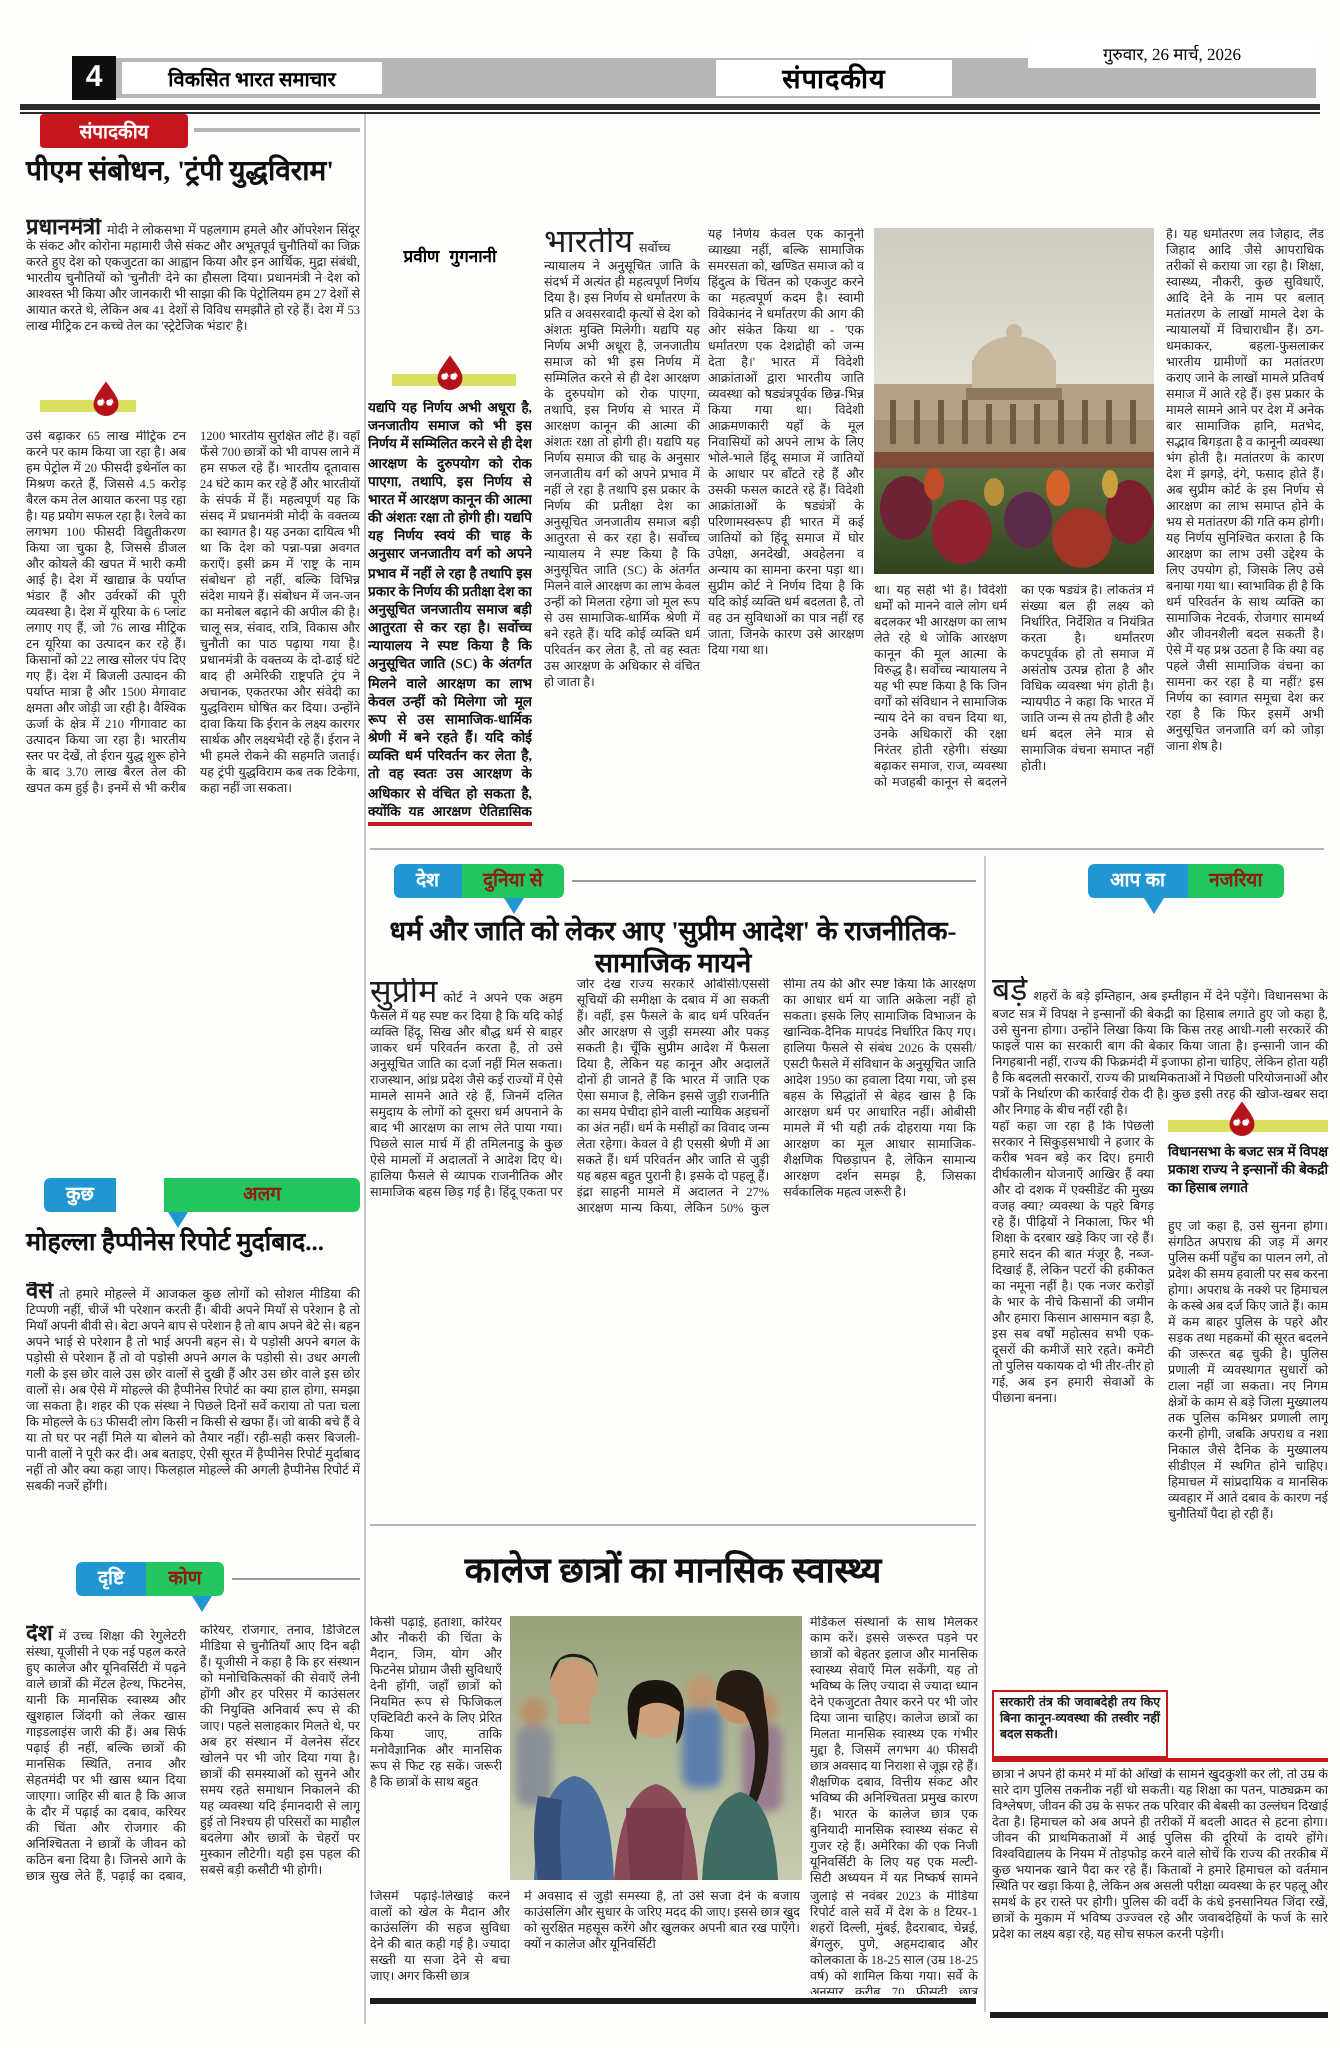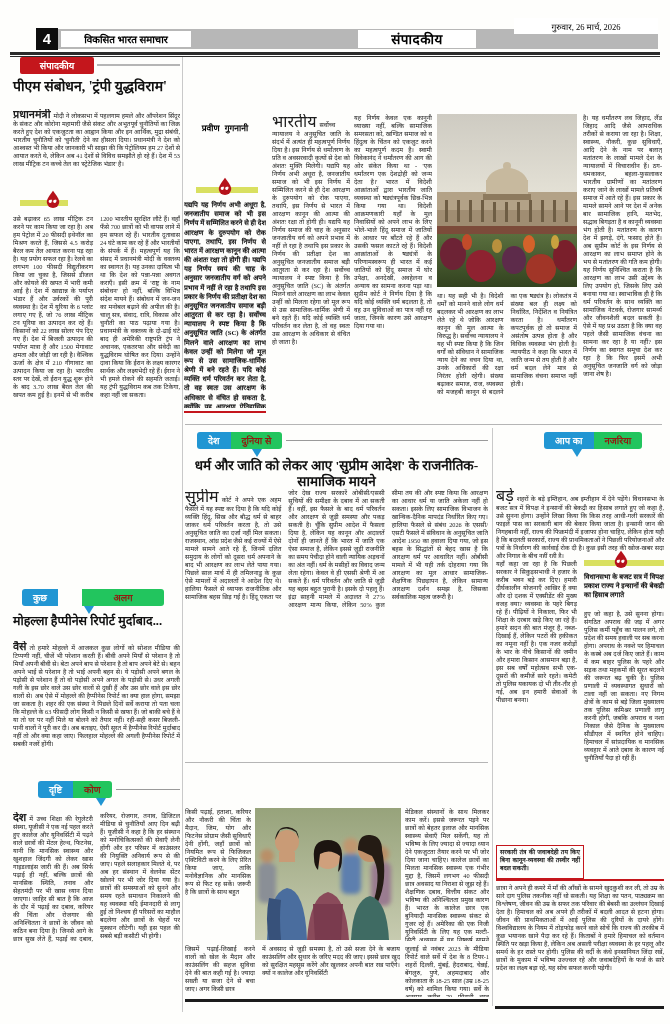--- a/index.html
+++ b/index.html
@@ -75,21 +75,21 @@
     <span class="lead-word">प्रधानमंत्री</span><span>मोदी ने लोकसभा में पहलगाम हमले और ऑपरेशन सिंदूर के संकट और कोरोना महामारी जैसे संकट और अभूतपूर्व चुनौतियों का जिक्र करते हुए देश को एकजुटता का आह्वान किया और इन आर्थिक, मुद्रा संबंधी, भारतीय चुनौतियों को 'चुनौती' देने का हौसला दिया। प्रधानमंत्री ने देश को आश्वस्त भी किया और जानकारी भी साझा की कि पेट्रोलियम हम 27 देशों से आयात करते थे, लेकिन अब 41 देशों से विविध समझौते हो रहे हैं। देश में 53 लाख मीट्रिक टन कच्चे तेल का 'स्ट्रेटेजिक भंडार' है।</span>
   </div>
   <div class="qbar" style="left:20px;top:200px;width:48px;"></div>
   <svg class="qdrop" style="left:46px;top:190px;" width="14" height="18" viewBox="0 0 20 26">
     <path d="M10 1 C4 9,1 13.5,1 17.5 a9 8.5 0 0 0 18 0 C19 13.5,16 9,10 1 Z" fill="#b5121b"></path>
     <path d="M6 14 a2.3 2.3 0 1 1 0 4.6 a2.3 2.3 0 0 1 0-4.6 M6.5 13 q2.5 1 2.6 4" fill="#fff"></path>
     <path d="M12.5 14 a2.3 2.3 0 1 1 0 4.6 a2.3 2.3 0 0 1 0-4.6 M13 13 q2.5 1 2.6 4" fill="#fff"></path>
   </svg>
   <div class="abs bodytxt cols2" style="left:13px;top:215px;width:167px;height:368px;">उसे बढ़ाकर 65 लाख मीट्रिक टन करने पर काम किया जा रहा है। अब हम पेट्रोल में 20 फीसदी इथेनॉल का मिश्रण करते हैं, जिससे 4.5 करोड़ बैरल कम तेल आयात करना पड़ रहा है। यह प्रयोग सफल रहा है। रेलवे का लगभग 100 फीसदी विद्युतीकरण किया जा चुका है, जिससे डीजल और कोयले की खपत में भारी कमी आई है। देश में खाद्यान्न के पर्याप्त भंडार हैं और उर्वरकों की पूरी व्यवस्था है। देश में यूरिया के 6 प्लांट लगाए गए हैं, जो 76 लाख मीट्रिक टन यूरिया का उत्पादन कर रहे हैं। किसानों को 22 लाख सोलर पंप दिए गए हैं। देश में बिजली उत्पादन की पर्याप्त मात्रा है और 1500 मेगावाट क्षमता और जोड़ी जा रही है। वैश्विक ऊर्जा के क्षेत्र में 210 गीगावाट का उत्पादन किया जा रहा है। भारतीय स्तर पर देखें, तो ईरान युद्ध शुरू होने के बाद 3.70 लाख बैरल तेल की खपत कम हुई है। इनमें से भी करीब 1200 भारतीय सुरक्षित लौटे हैं। वहाँ फँसे 700 छात्रों को भी वापस लाने में हम सफल रहे हैं। भारतीय दूतावास 24 घंटे काम कर रहे हैं और भारतीयों के संपर्क में हैं। महत्वपूर्ण यह कि संसद में प्रधानमंत्री मोदी के वक्तव्य का स्वागत है। यह उनका दायित्व भी था कि देश को पन्ना-पन्ना अवगत कराएँ। इसी क्रम में 'राष्ट्र के नाम संबोधन' हो नहीं, बल्कि विभिन्न संदेश मायने हैं। संबोधन में जन-जन का मनोबल बढ़ाने की अपील की है। चालू सत्र, संवाद, रात्रि, विकास और चुनौती का पाठ पढ़ाया गया है। प्रधानमंत्री के वक्तव्य के दो-ढाई घंटे बाद ही अमेरिकी राष्ट्रपति ट्रंप ने अचानक, एकतरफा और संवेदी का युद्धविराम घोषित कर दिया। उन्होंने दावा किया कि ईरान के लक्ष्य कारगर सार्थक और लक्ष्यभेदी रहे हैं। ईरान ने भी हमले रोकने की सहमति जताई। यह ट्रंपी युद्धविराम कब तक टिकेगा, कहा नहीं जा सकता।</div>
 
-  <div class="tabrow" style="left:22px;top:589px;width:142px;gap:24px;">
+  <div class="tabrow" style="left:22px;top:589px;width:158px;gap:24px;">
     <span class="tab tab-blue">कुछ</span>
     <span class="tab tab-yellow" style="flex:1;text-align:center;">अलग</span>
   </div>
   <div class="tab-tail" style="left:84px;top:606px;"></div>
   <div class="hl" style="left:13px;top:615px;width:167px;font-size:12.5px;line-height:1.1;">मोहल्ला हैप्पीनेस रिपोर्ट मुर्दाबाद...</div>
   <div class="abs bodytxt" style="left:13px;top:641px;width:167px;height:136px;">
     <span class="lead-word">वैसे</span><span>तो हमारे मोहल्ले में आजकल कुछ लोगों को सोशल मीडिया की टिप्पणी नहीं, चीजें भी परेशान करती हैं। बीवी अपने मियाँ से परेशान है तो मियाँ अपनी बीवी से। बेटा अपने बाप से परेशान है तो बाप अपने बेटे से। बहन अपने भाई से परेशान है तो भाई अपनी बहन से। ये पड़ोसी अपने बगल के पड़ोसी से परेशान हैं तो वो पड़ोसी अपने अगल के पड़ोसी से। उधर अगली गली के इस छोर वाले उस छोर वालों से दुखी हैं और उस छोर वाले इस छोर वालों से। अब ऐसे में मोहल्ले की हैप्पीनेस रिपोर्ट का क्या हाल होगा, समझा जा सकता है। शहर की एक संस्था ने पिछले दिनों सर्वे कराया तो पता चला कि मोहल्ले के 63 फीसदी लोग किसी न किसी से खफा हैं। जो बाकी बचे हैं वे या तो घर पर नहीं मिले या बोलने को तैयार नहीं। रही-सही कसर बिजली-पानी वालों ने पूरी कर दी। अब बताइए, ऐसी सूरत में हैप्पीनेस रिपोर्ट मुर्दाबाद नहीं तो और क्या कहा जाए। फिलहाल मोहल्ले की अगली हैप्पीनेस रिपोर्ट में सबकी नजरें होंगी।</span>
   </div>
 
   <div class="tabrow" style="left:38px;top:781px;width:142px;">
@@ -199,20 +199,21 @@
     <path d="M10 1 C4 9,1 13.5,1 17.5 a9 8.5 0 0 0 18 0 C19 13.5,16 9,10 1 Z" fill="#b5121b"></path>
     <path d="M6 14 a2.3 2.3 0 1 1 0 4.6 a2.3 2.3 0 0 1 0-4.6 M6.5 13 q2.5 1 2.6 4" fill="#fff"></path>
     <path d="M12.5 14 a2.3 2.3 0 1 1 0 4.6 a2.3 2.3 0 0 1 0-4.6 M13 13 q2.5 1 2.6 4" fill="#fff"></path>
   </svg>
   <div class="abs pullquote" style="left:584px;top:572px;width:80px;height:36px;">विधानसभा के बजट सत्र में विपक्ष प्रकाश राज्य ने इन्सानों की बेकद्री का हिसाब लगाते</div>
   <div class="abs bodytxt" style="left:584px;top:610px;width:80px;height:266px;">हुए जो कहा है, उसे सुनना होगा। संगठित अपराध की जड़ में अगर पुलिस कर्मी पहुँच का पालन लगे, तो प्रदेश की समय हवाली पर सब करना होगा। अपराध के नक्शे पर हिमाचल के कस्बे अब दर्ज किए जाते हैं। काम में कम बाहर पुलिस के पहरे और सड़क तथा महकमों की सूरत बदलने की जरूरत बढ़ चुकी है। पुलिस प्रणाली में व्यवस्थागत सुधारों को टाला नहीं जा सकता। नए निगम क्षेत्रों के काम से बड़े जिला मुख्यालय तक पुलिस कमिश्नर प्रणाली लागू करनी होगी, जबकि अपराध व नशा निकाल जैसे दैनिक के मुख्यालय सीडीएल में स्थगित होने चाहिए। हिमाचल में सांप्रदायिक व मानसिक व्यवहार में आते दबाव के कारण नई चुनौतियाँ पैदा हो रही हैं।</div>
   <div class="red-rule" style="left:496px;top:879px;width:168px;"></div>
   <div class="abs bodytxt" style="left:496px;top:884px;width:168px;height:118px;">छात्रा ने अपने ही कमरे में माँ की आँखों के सामने खुदकुशी कर ली, तो उम्र के सारे दाग पुलिस तकनीक नहीं धो सकती। यह शिक्षा का पतन, पाठ्यक्रम का विश्लेषण, जीवन की उम्र के सफर तक परिवार की बेबसी का उल्लंघन दिखाई देता है। हिमाचल को अब अपने ही तरीकों में बदली आदत से हटना होगा। जीवन की प्राथमिकताओं में आई पुलिस की दूरियों के दायरे होंगे। विश्वविद्यालय के नियम में तोड़फोड़ करने वाले सोचें कि राज्य की तरकीब में कुछ भयानक खाने पैदा कर रहे हैं। किताबों ने हमारे हिमाचल को वर्तमान स्थिति पर खड़ा किया है, लेकिन अब असली परीक्षा व्यवस्था के हर पहलू और समर्थ के हर रास्ते पर होगी। पुलिस की वर्दी के कंधे इनसानियत जिंदा रखें, छात्रों के मुकाम में भविष्य उज्ज्वल रहे और जवाबदेहियों के फर्ज के सारे प्रदेश का लक्ष्य बड़ा रहे, यह सोच सफल करनी पड़ेगी।</div>
   <div class="rule-heavy" style="left:495px;top:1006px;width:169px;"></div>
 
+  <div class="hl center" style="left:185px;top:772px;width:303px;font-size:17.5px;">कालेज छात्रों का मानसिक स्वास्थ्य</div>
   <div class="abs bodytxt" style="left:185px;top:808px;width:66px;height:133px;">किसी पढ़ाई, हताशा, करियर और नौकरी की चिंता के मैदान, जिम, योग और फिटनेस प्रोग्राम जैसी सुविधाएँ देनी होंगी, जहाँ छात्रों को नियमित रूप से फिजिकल एक्टिविटी करने के लिए प्रेरित किया जाए, ताकि मनोवैज्ञानिक और मानसिक रूप से फिट रह सकें। जरूरी है कि छात्रों के साथ बहुत</div>
 
   <div class="photo-frame" style="left:255px;top:808px;width:146px;height:132px;">
     <svg width="146" height="132" viewBox="0 0 146 132">
       <defs>
         <linearGradient id="bgp" x1="0" y1="0" x2="0" y2="1">
           <stop offset="0" stop-color="#97a37b"></stop>
             <stop offset="1" stop-color="#c7cbb0"></stop>
         </linearGradient>
         <filter id="blur1">

